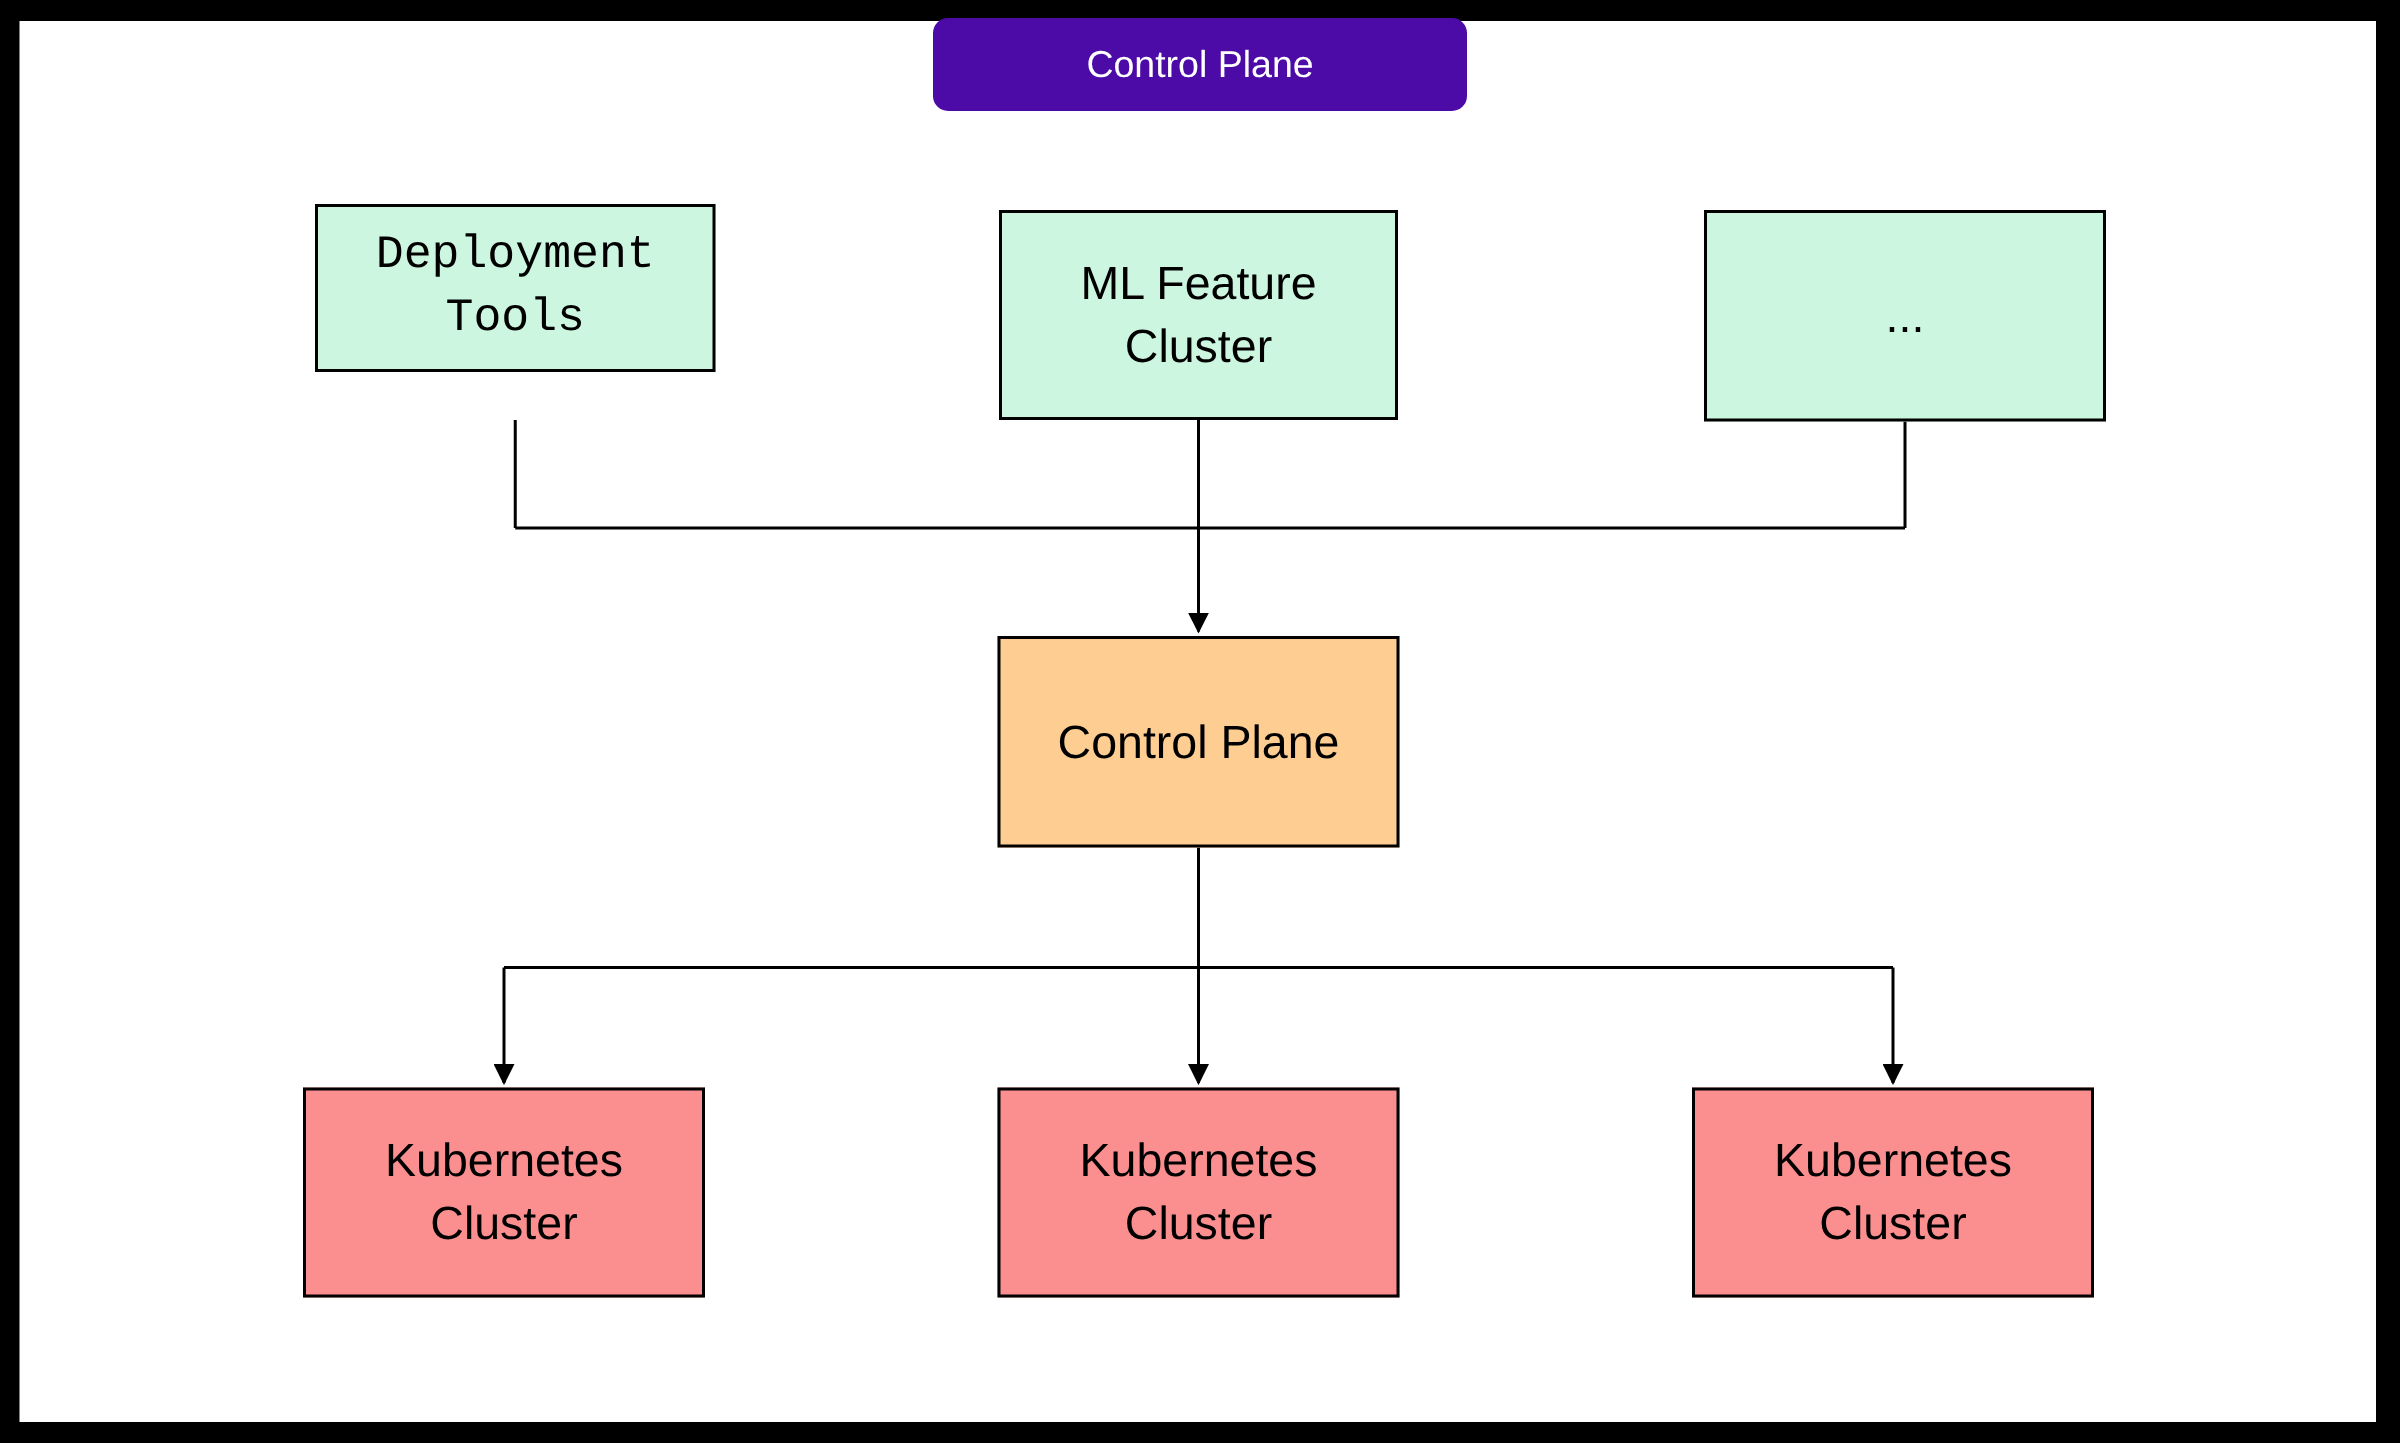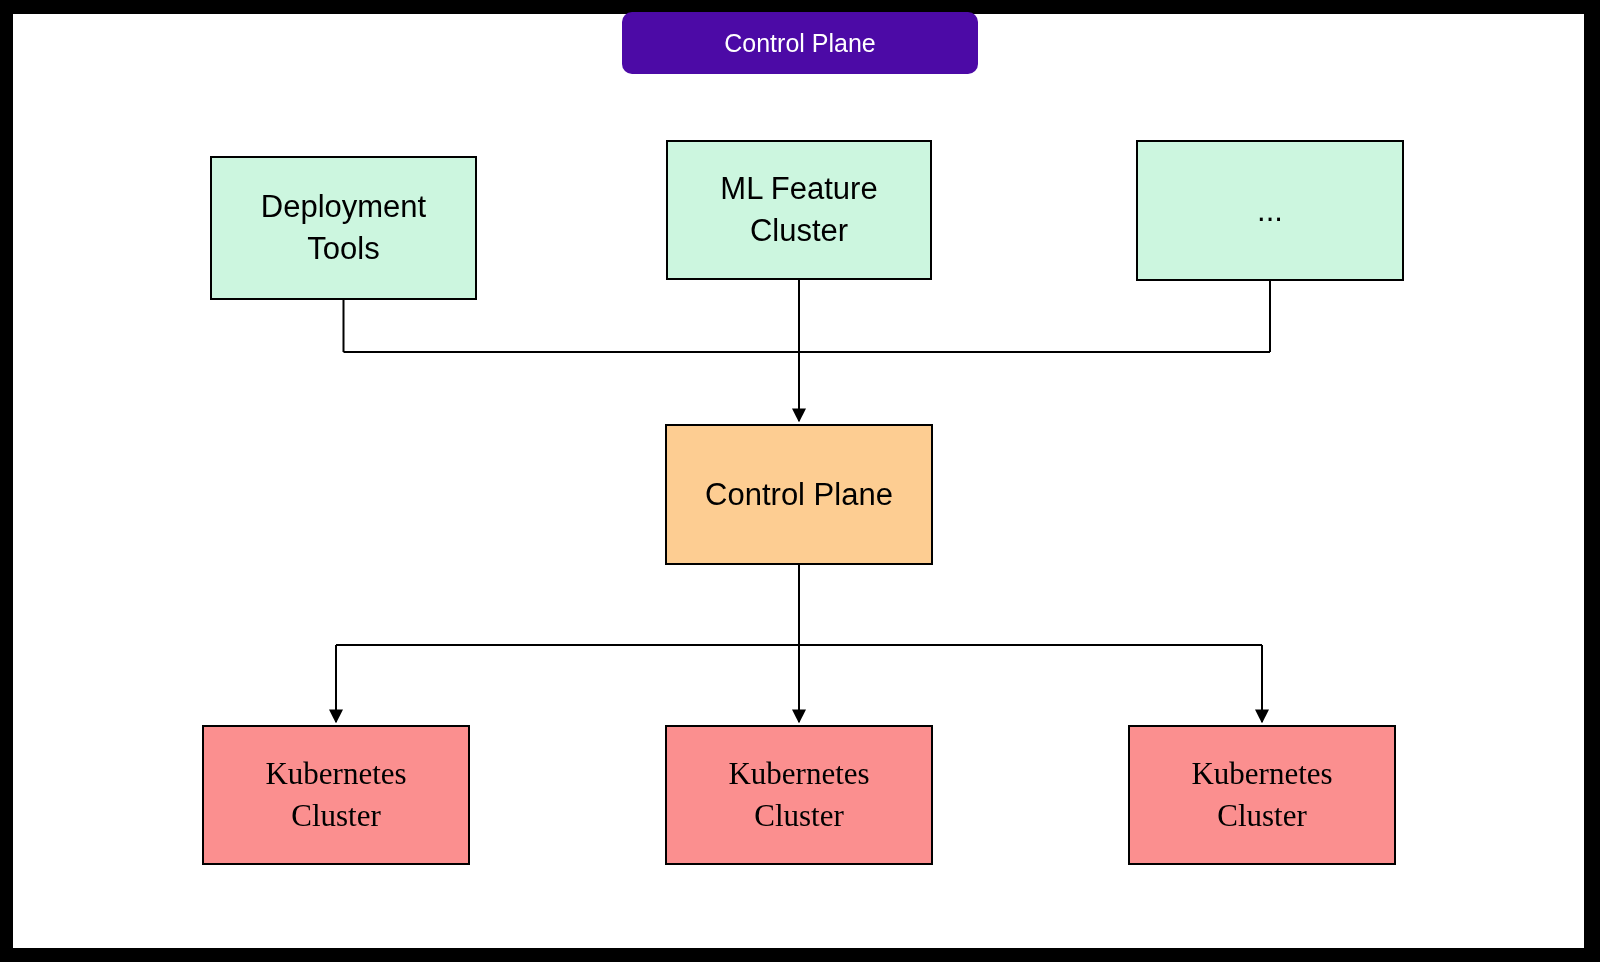--- a/index.html
+++ b/index.html
@@ -44,23 +44,23 @@
     align-items: center;
     justify-content: center;
     text-align: center;
     color: var(--node-text, #000000);
     font-size: 31px;
     line-height: 42px;
     z-index: 2;
   }
   .node.source  { background: var(--source-fill, #ccf6df); }
   .node.control { background: var(--control-fill, #fdcd92); }
-  .node.cluster { background: var(--cluster-fill, #fb8f8f); font-family: Liberation Serif, serif; }
+  .node.cluster { background: var(--cluster-fill, #fb8f8f); }
 
-  #n-deployment-tools    { left: 210px;  top: 156px; width: 267px; height: 144px; }
+  #n-deployment-tools    { left: 210px;  top: 136px; width: 267px; height: 112px; font-family: Liberation Mono, monospace; }
   #n-ml-feature-platform { left: 666px;  top: 140px; width: 266px; height: 140px; }
   #n-ellipsis            { left: 1136px; top: 140px; width: 268px; height: 141px; }
   #n-control-plane       { left: 665px;  top: 424px; width: 268px; height: 141px; }
   #n-cluster-1           { left: 202px;  top: 725px; width: 268px; height: 140px; }
   #n-cluster-2           { left: 665px;  top: 725px; width: 268px; height: 140px; }
   #n-cluster-3           { left: 1128px; top: 725px; width: 268px; height: 140px; }
 
   svg.connectors {
     position: absolute;
     left: 0; top: 0;

